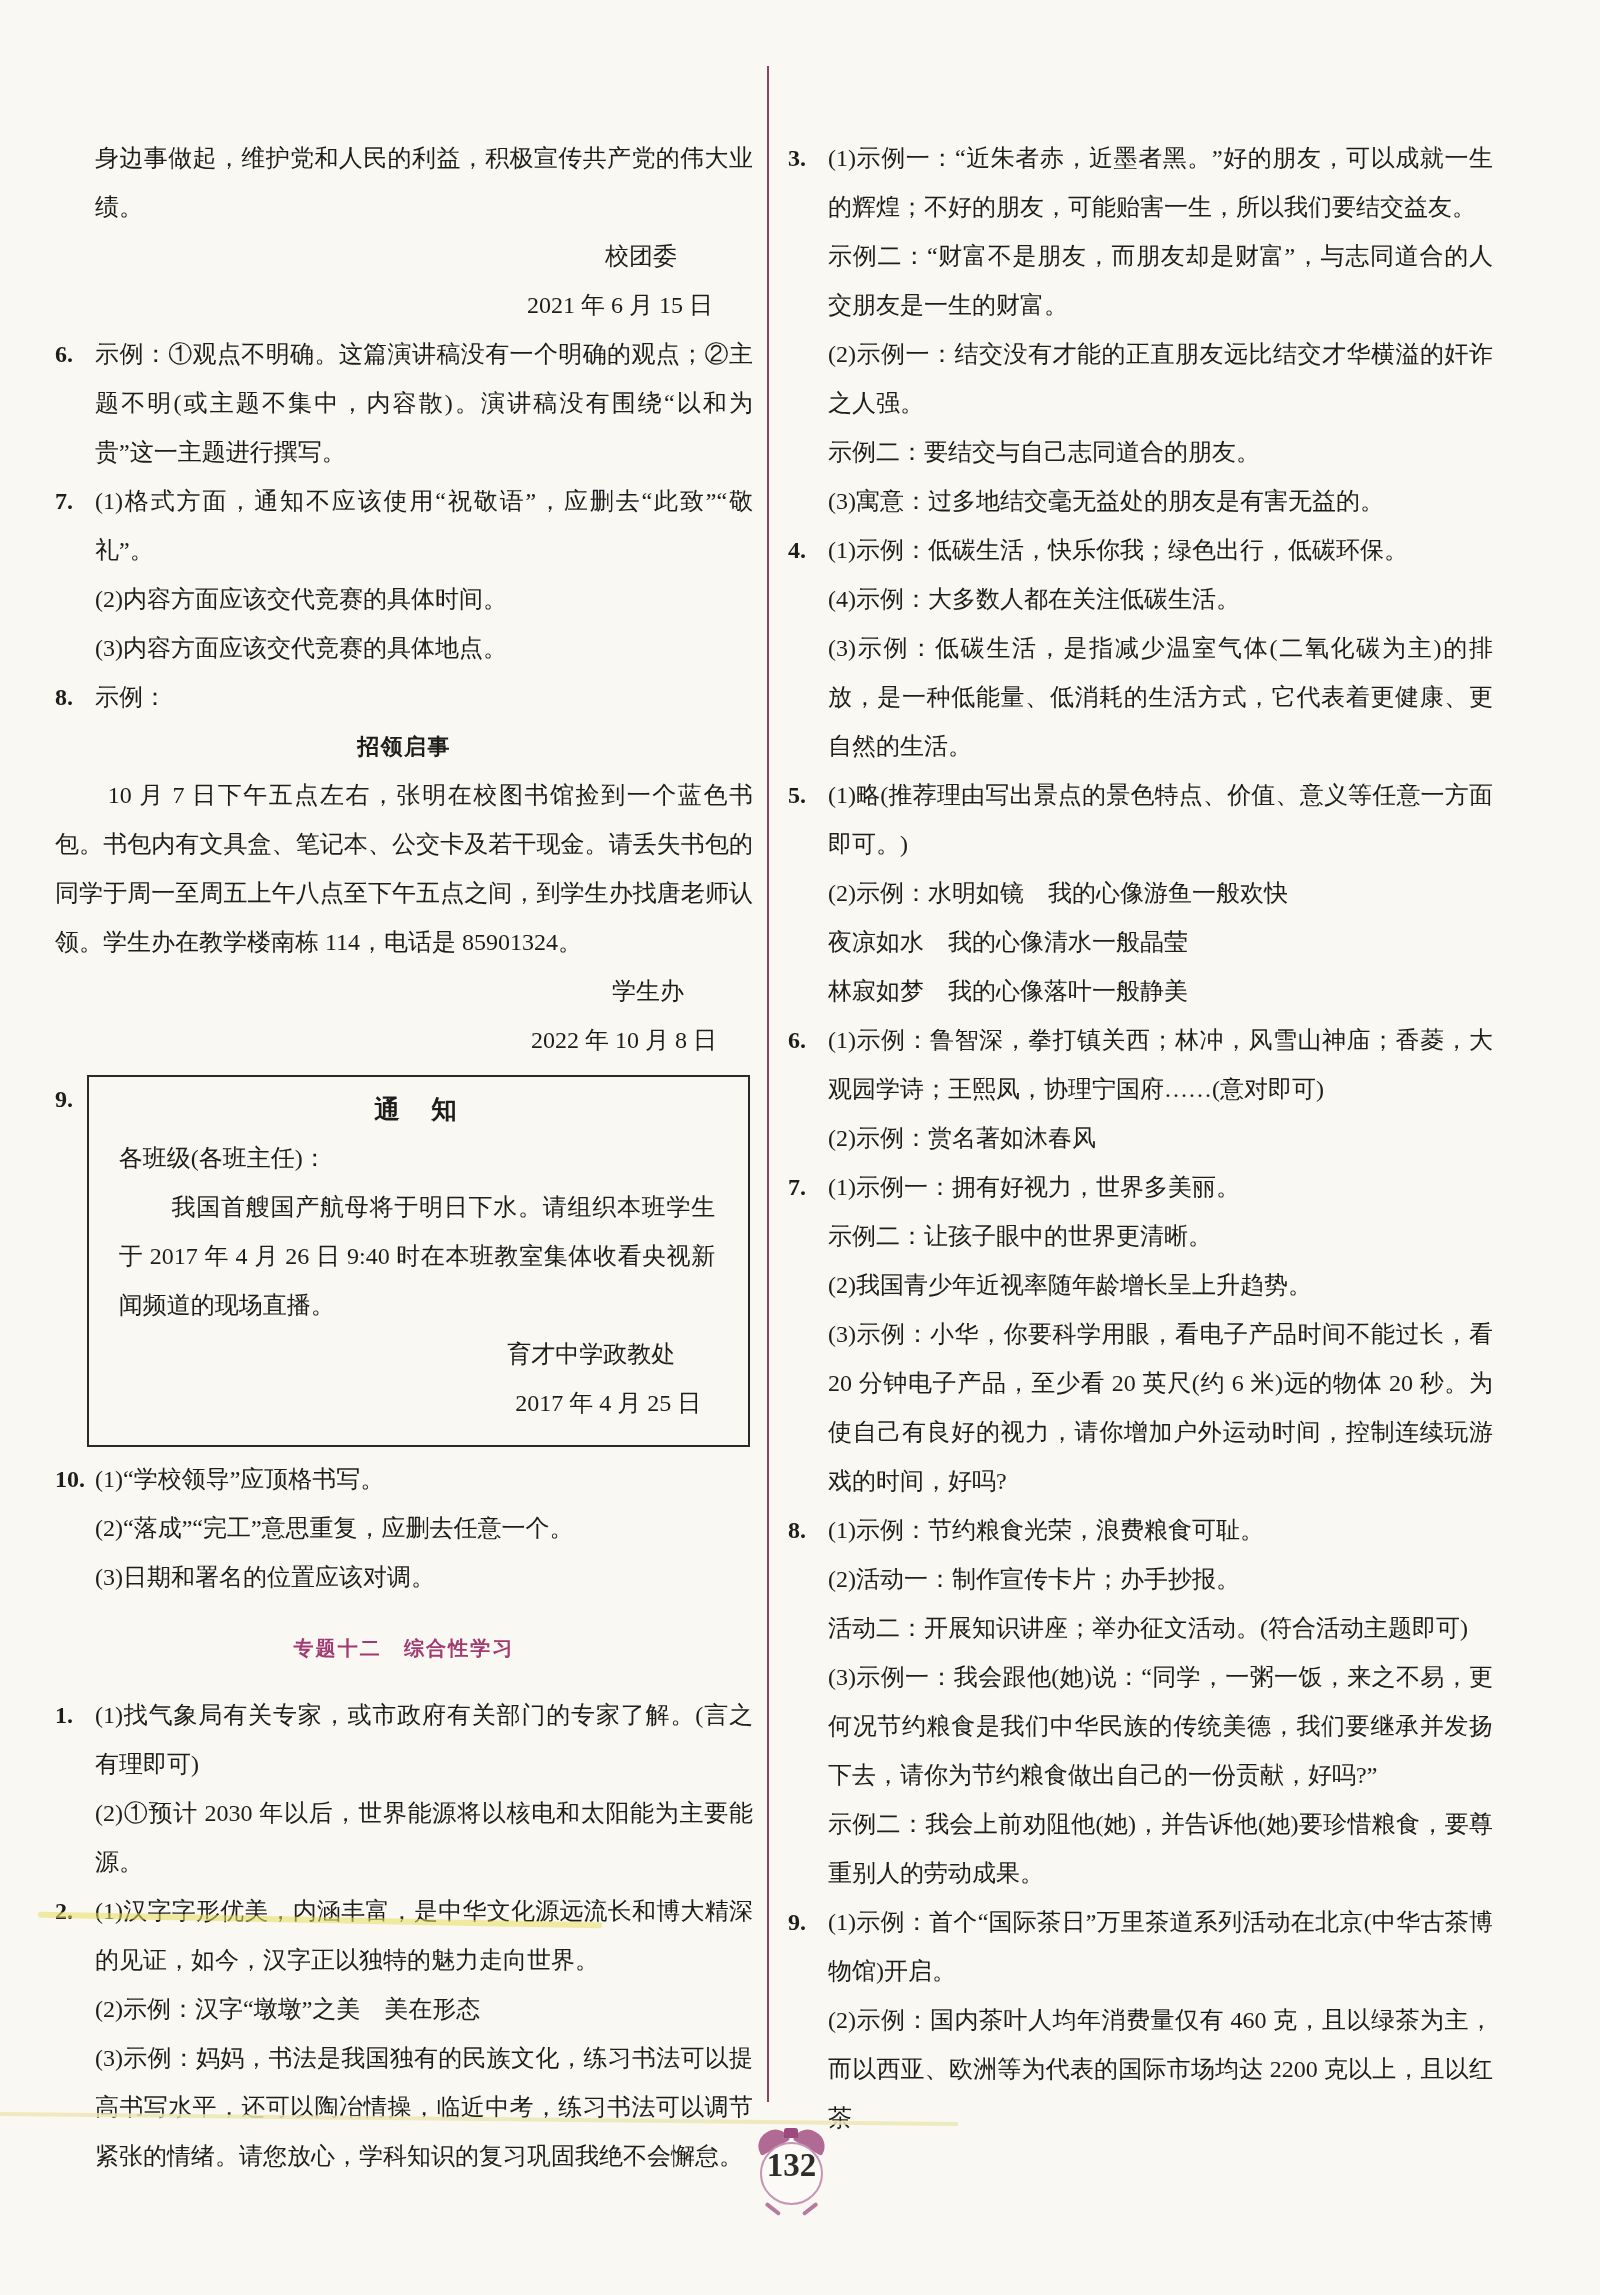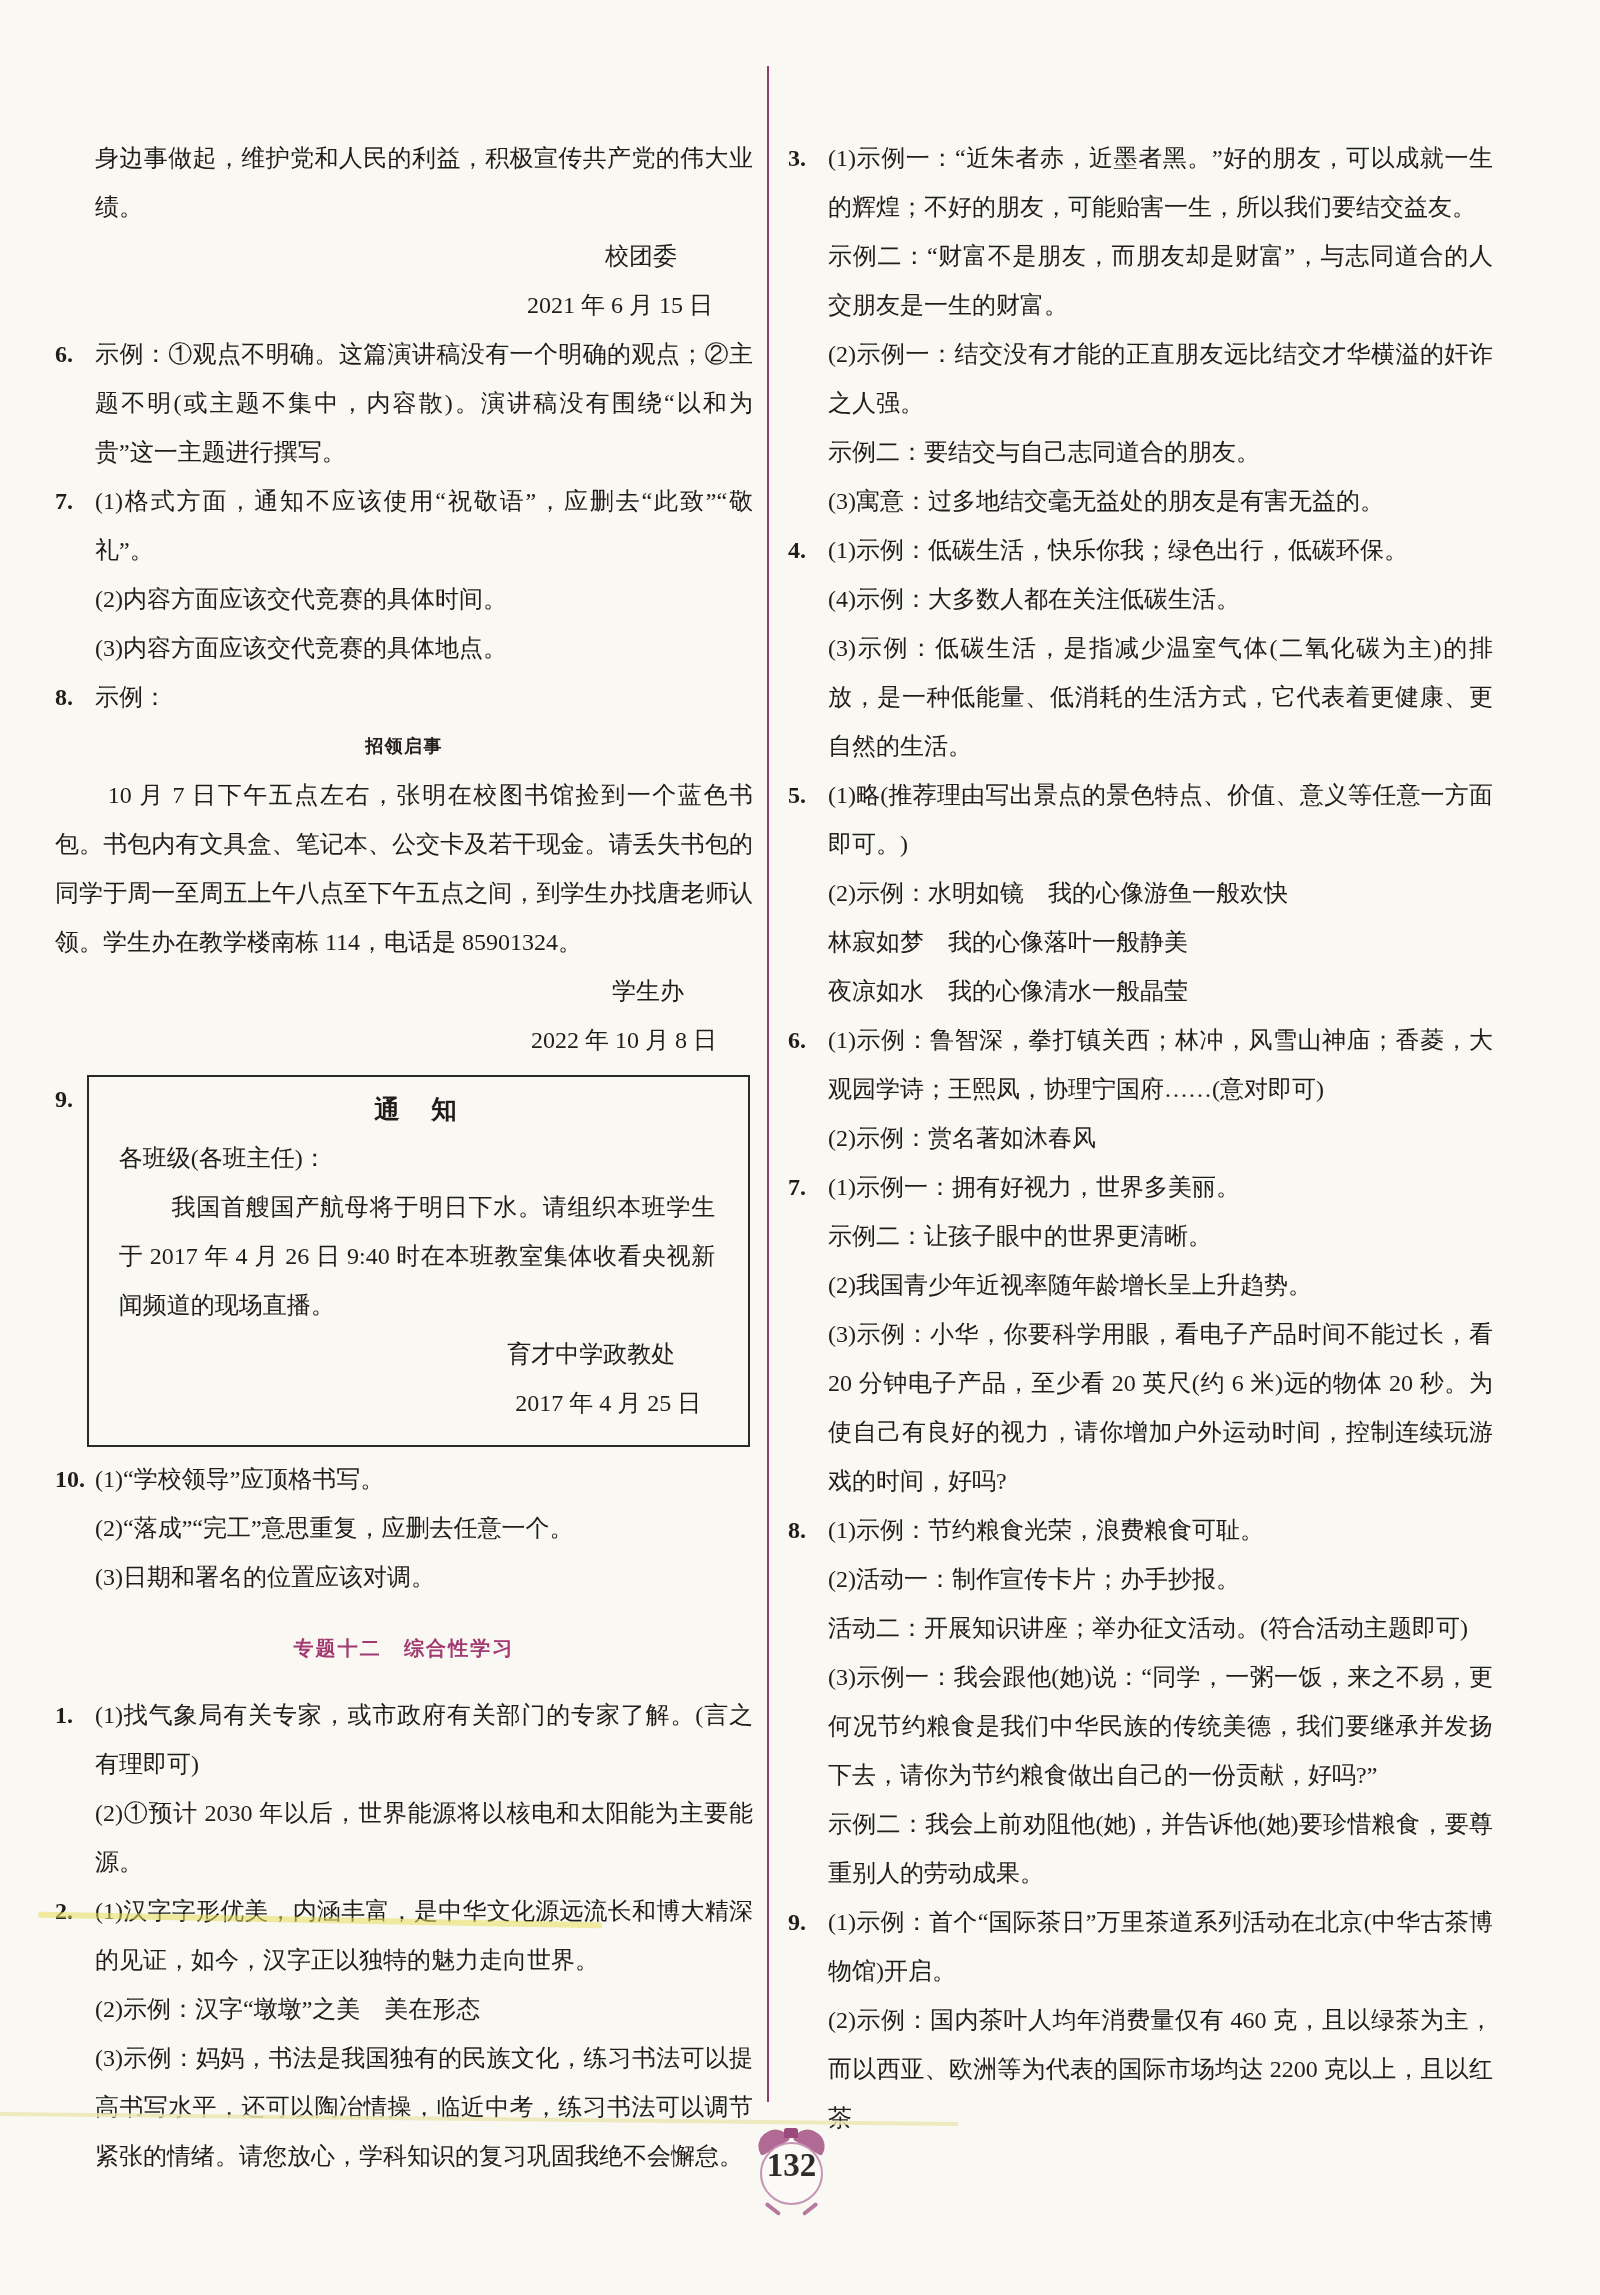--- a/index.html
+++ b/index.html
@@ -26,21 +26,21 @@
   .col-right{left:788px;width:705px;}
 
   .item{position:relative;padding-left:40px;}
   .item > .num{
     position:absolute;left:0;top:0;
     font-weight:700;
   }
   .para{margin:0;}
   .para.cont{padding-left:40px;}
   .para.right{text-align:right;}
-  .para.center-bold{text-align:center;font-weight:700;font-size:18px;letter-spacing:1.4px;}
+  .para.center-bold{text-align:center;font-weight:700;font-size:22px;letter-spacing:1.4px;}
   .para.notice-indent{text-indent:2.2em;}
 
   .section-heading{
     text-align:center;
     font-family:"Liberation Sans","DejaVu Sans",sans-serif;
     font-weight:700;
     font-size:20px;
     line-height:57px;
     color:var(--heading);
     margin:18px 0 14px 0;
@@ -182,22 +182,22 @@
       <div class="item">
         <span class="num">4.</span>
         <div class="para">(1)示例：低碳生活，快乐你我；绿色出行，低碳环保。</div>
         <div class="para">(4)示例：大多数人都在关注低碳生活。</div>
         <div class="para">(3)示例：低碳生活，是指减少温室气体(二氧化碳为主)的排放，是一种低能量、低消耗的生活方式，它代表着更健康、更自然的生活。</div>
       </div>
       <div class="item">
         <span class="num">5.</span>
         <div class="para">(1)略(推荐理由写出景点的景色特点、价值、意义等任意一方面即可。)</div>
         <div class="para">(2)示例：水明如镜　我的心像游鱼一般欢快</div>
+        <div class="para">夜凉如水　我的心像清水一般晶莹</div>
         <div class="para">林寂如梦　我的心像落叶一般静美</div>
-        <div class="para">夜凉如水　我的心像清水一般晶莹</div>
       </div>
       <div class="item">
         <span class="num">6.</span>
         <div class="para">(1)示例：鲁智深，拳打镇关西；林冲，风雪山神庙；香菱，大观园学诗；王熙凤，协理宁国府……(意对即可)</div>
         <div class="para">(2)示例：赏名著如沐春风</div>
       </div>
       <div class="item">
         <span class="num">7.</span>
         <div class="para">(1)示例一：拥有好视力，世界多美丽。</div>
         <div class="para">示例二：让孩子眼中的世界更清晰。</div>

